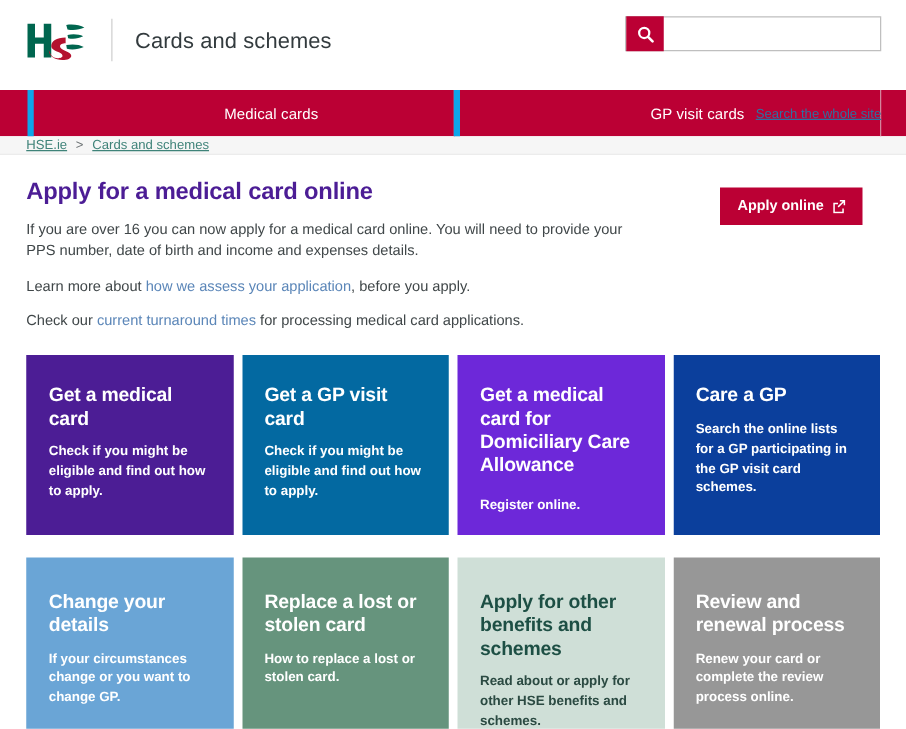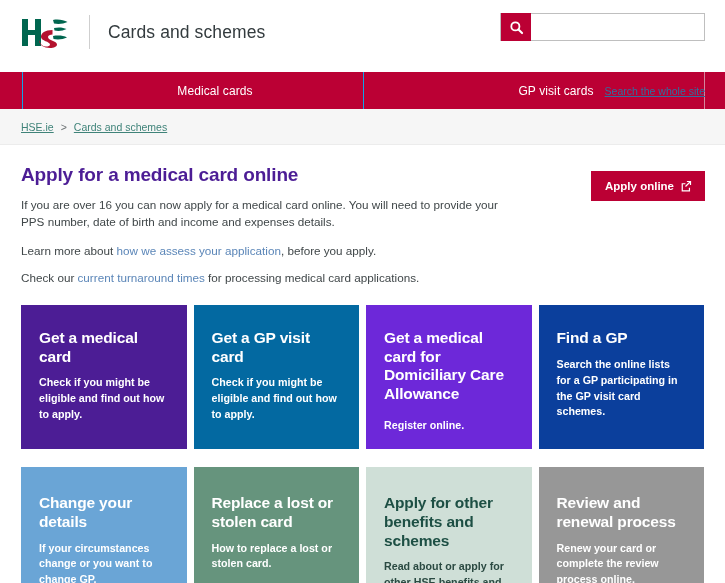--- a/index.html
+++ b/index.html
@@ -98,30 +98,30 @@
   }
   .nav-item {
     flex: 1;
     display: flex;
     align-items: center;
     justify-content: center;
     color: #ffffff;
     font-size: 12px;
     letter-spacing: 0.1px;
     cursor: pointer;
-    border-left: 1px solid #0ea5e9;
+    border-left: 5px solid #0ea5e9;
     border-right: 1px solid #d4859c;
     margin-right: -1px;
     padding-left: 44px;
   }
   .nav-item:first-child { }
 
   
   .breadcrumb-band {
-    height: 36px;
+    height: 15px;
     background: #f6f6f6;
     display: flex;
     align-items: center;
     padding-left: 21px;
     border-bottom: 1px solid #ececec;
   }
   .crumb {
     font-size: 10.5px;
     color: #3f8379;
     text-decoration: underline;
@@ -153,21 +153,21 @@
     margin-bottom: 11px;
   }
   .intro-p.tight { margin-bottom: 10px; }
   .inline-link {
     color: #5b86b8;
     text-decoration: none;
     cursor: pointer;
   }
   .apply-btn {
     position: absolute;
-    right: 20px;
+    right: 35px;
     top: 26px;
     background: #bb0034;
     color: #ffffff;
     font-family: "Liberation Sans", sans-serif;
     font-size: 11.5px;
     font-weight: 700;
     border: none;
     padding: 9px 13px 9px 14px;
     cursor: pointer;
     display: inline-flex;
@@ -277,21 +277,21 @@
   </a>
   <a class="card" style="background: #0369a1;">
     <div class="card-title" style="color: rgb(255, 255, 255);">Get a GP visit card</div>
     <div class="card-desc" style="color: rgb(255, 255, 255);">Check if you might be eligible and find out how to apply.</div>
   </a>
   <a class="card" style="background: #6d28d9;">
     <div class="card-title" style="color: rgb(255, 255, 255);">Get a medical card for Domiciliary Care Allowance</div>
     <div class="card-desc spaced" style="color: rgb(255, 255, 255);">Register online.</div>
   </a>
   <a class="card" style="background: rgb(11, 63, 156);">
-    <div class="card-title" style="color: rgb(255, 255, 255);">Find a GP</div>
+    <div class="card-title" style="color: rgb(255, 255, 255);">Care a GP</div>
     <div class="card-desc" style="color: rgb(255, 255, 255);">Search the online lists for a GP participating in the GP visit card schemes.</div>
   </a>
 </section>
 
 <section class="card-grid" style="margin-top:18px;">
   <a class="card row2" style="background: rgb(106, 165, 214);">
     <div class="card-title" style="color: rgb(255, 255, 255);">Change your details</div>
     <div class="card-desc" style="color: rgb(255, 255, 255);">If your circumstances change or you want to change GP.</div>
   </a>
   <a class="card row2" style="background: rgb(102, 148, 125);">

